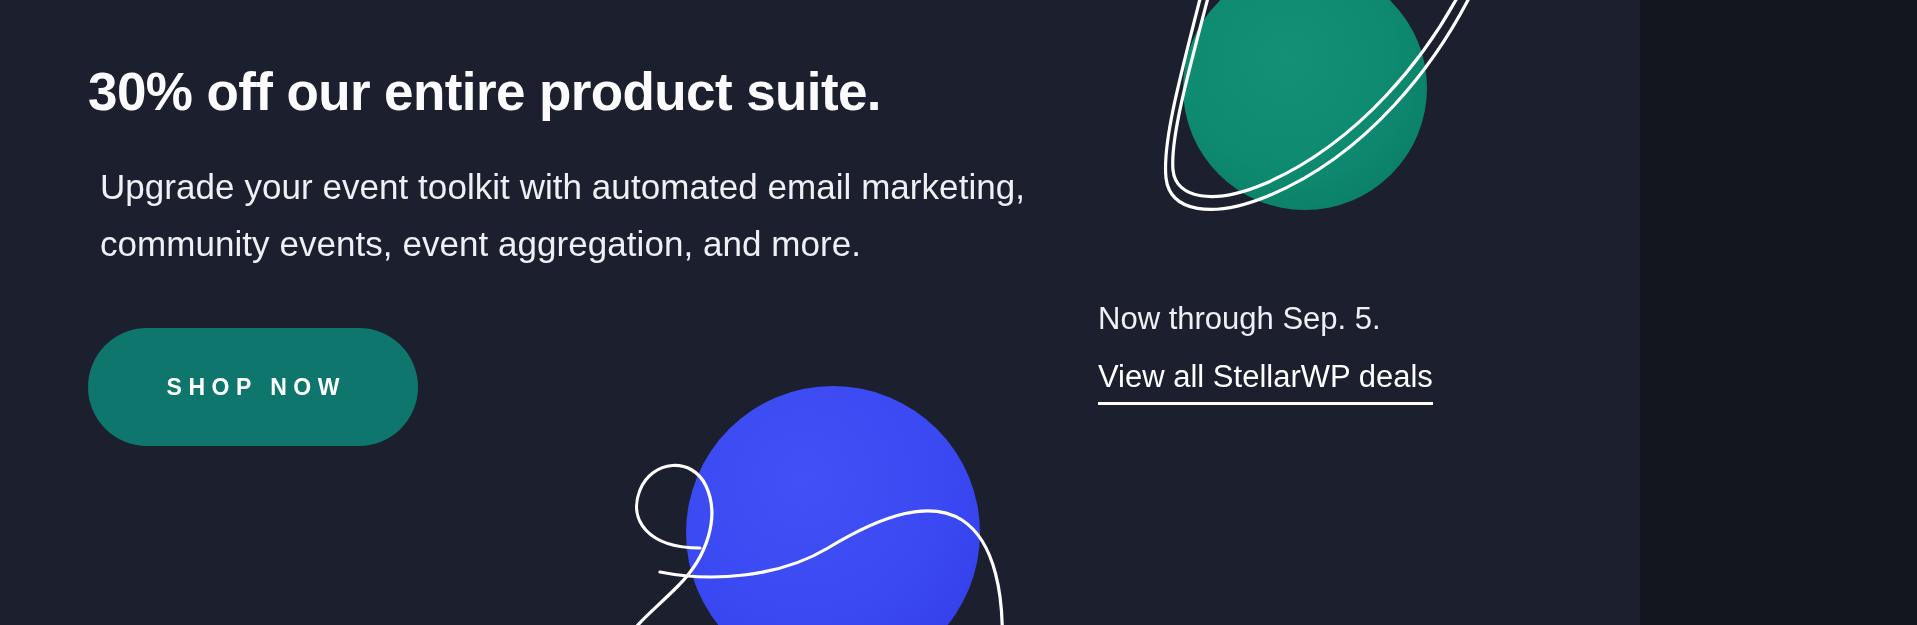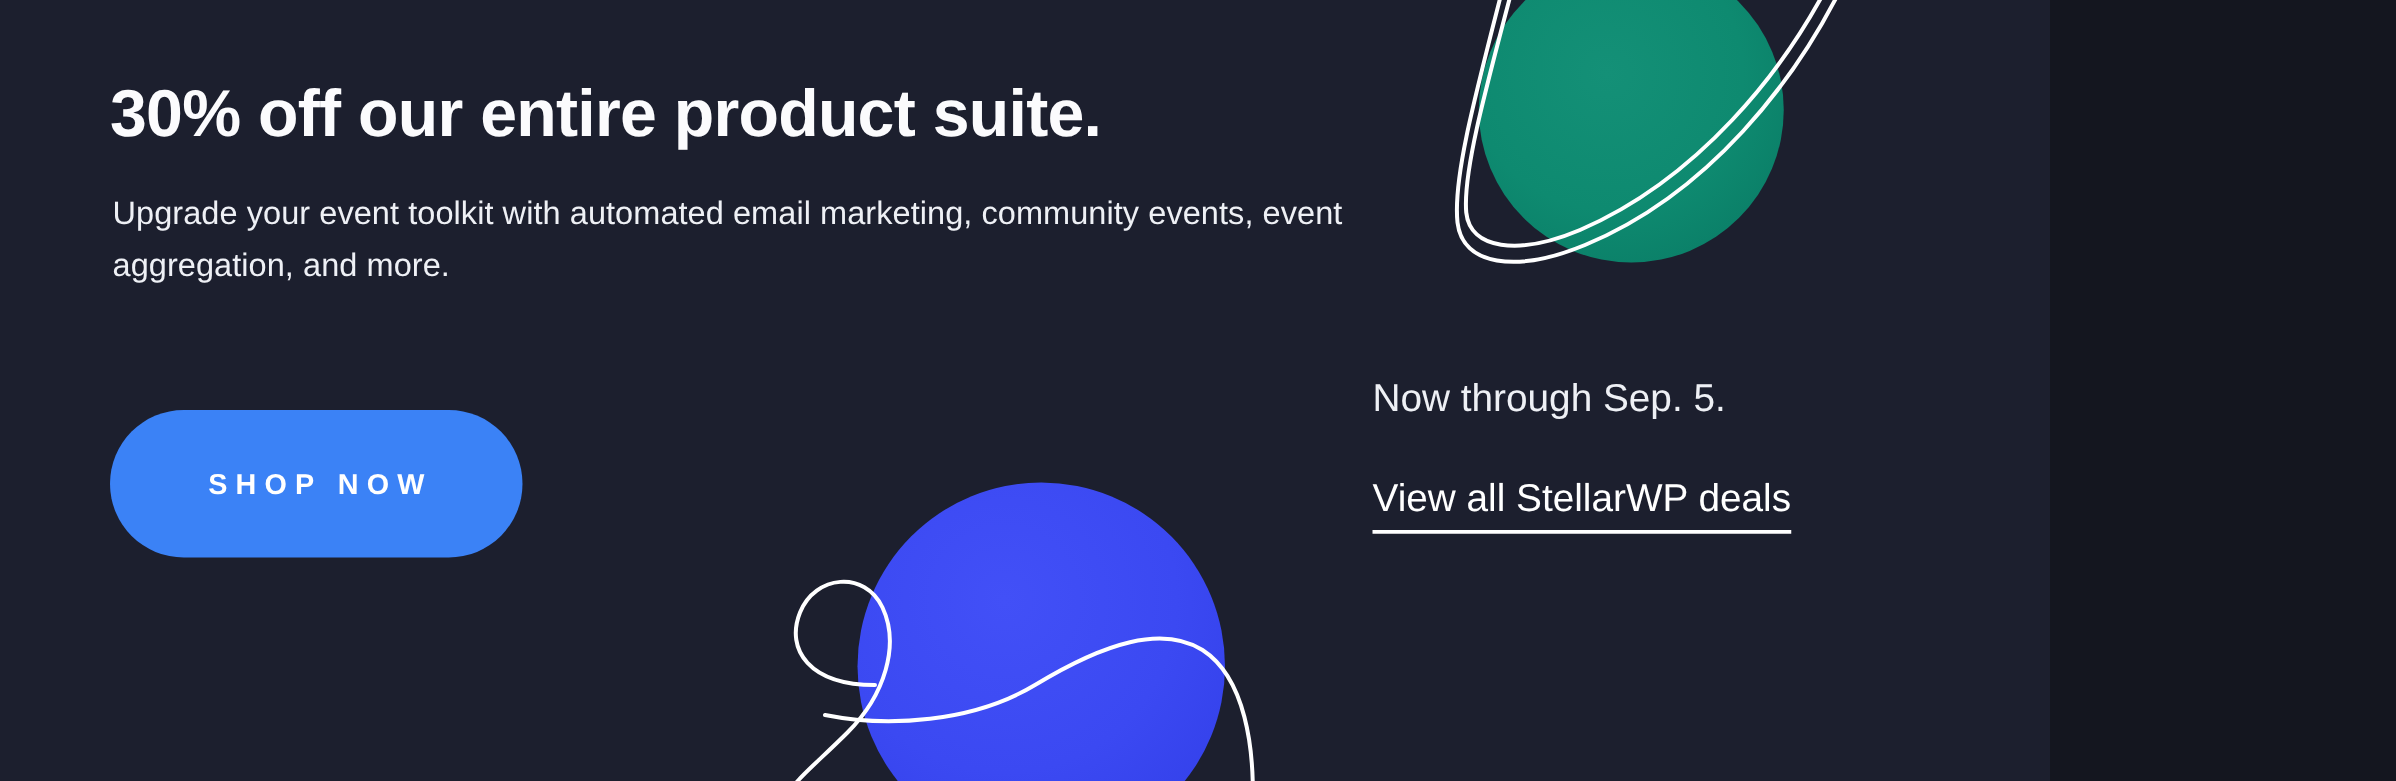--- a/index.html
+++ b/index.html
@@ -40,40 +40,40 @@
   .headline {
     margin: 0;
     font-size: 53px;
     line-height: 1.12;
     font-weight: 700;
     letter-spacing: -0.6px;
     color: #fbfbfd;
   }
 
   .subhead {
-    margin: 2px;
+    margin: 12px;
     padding-top: 26px;
-    font-size: 26px;
+    font-size: 35px;
     line-height: 1.62;
     font-weight: 300;
     letter-spacing: 0.05px;
     color: #eef0f5;
     max-width: 1070px;
   }
 
   
   .cta-button {
     position: absolute;
     left: 88px;
     top: 328px;
     width: 330px;
     height: 118px;
     border: none;
     border-radius: 59px;
-    background: #3b82f6;
+    background: #0f766e;
     color: #ffffff;
     font-family: "Liberation Sans", sans-serif;
     font-size: 23px;
     font-weight: 600;
     letter-spacing: 6.5px;
     text-indent: 6.5px;
     cursor: pointer;
     z-index: 6;
     display: flex;
     align-items: center;
@@ -94,21 +94,21 @@
     font-size: 31px;
     line-height: 1.0;
     font-weight: 300;
     color: #eef0f5;
     white-space: nowrap;
   }
   .info-line.second { padding-top: 28px; }
 
   .deals-link {
     display: inline-block;
-    margin-top: 46px;
+    margin-top: 24px;
     font-size: 31px;
     line-height: 1.25;
     font-weight: 500;
     color: #ffffff;
     text-decoration: none;
     border-bottom: 3px solid #ffffff;
     padding-bottom: 5px;
     white-space: nowrap;
     cursor: pointer;
   }

